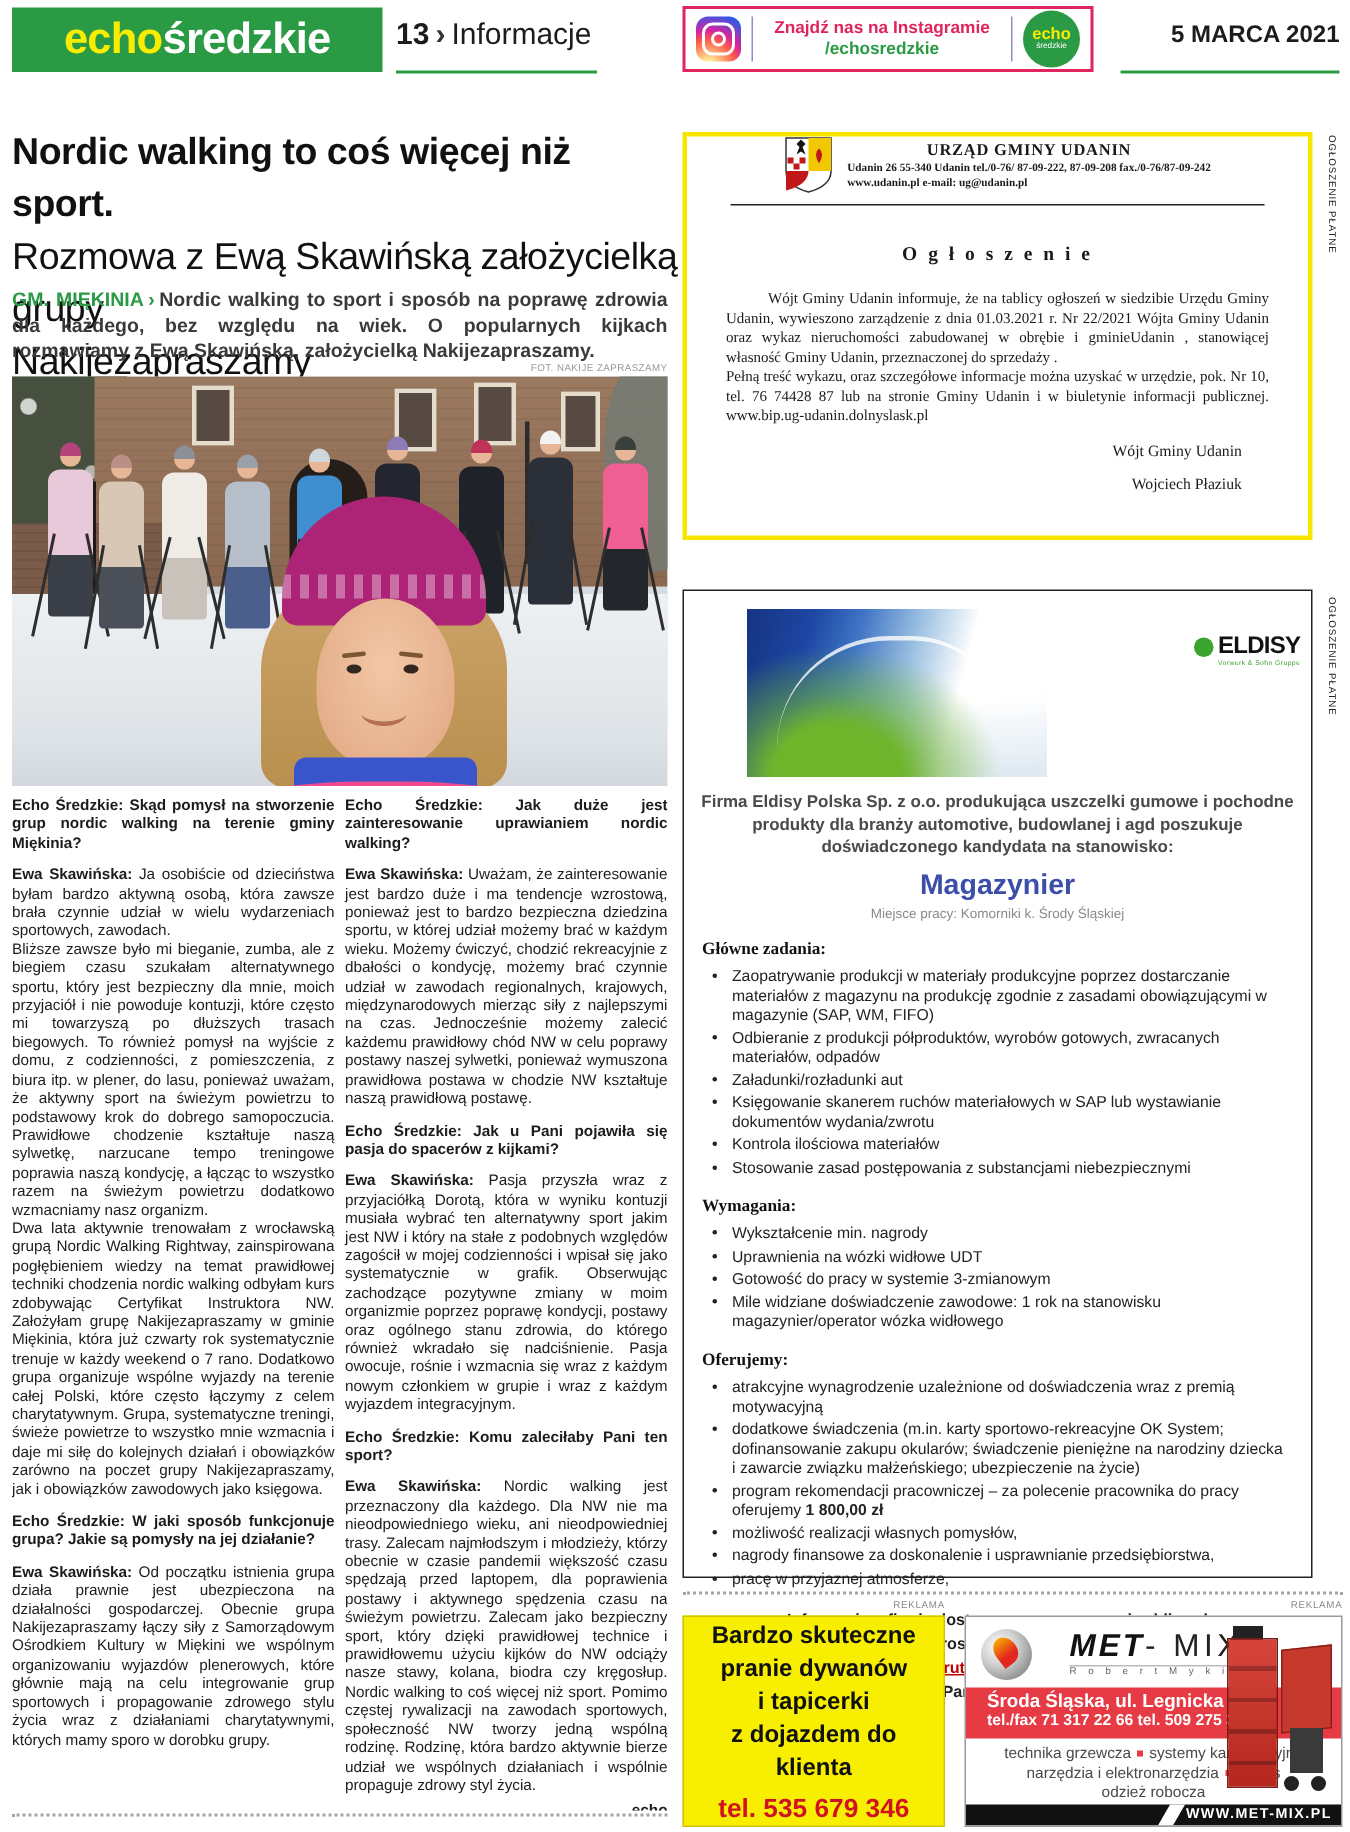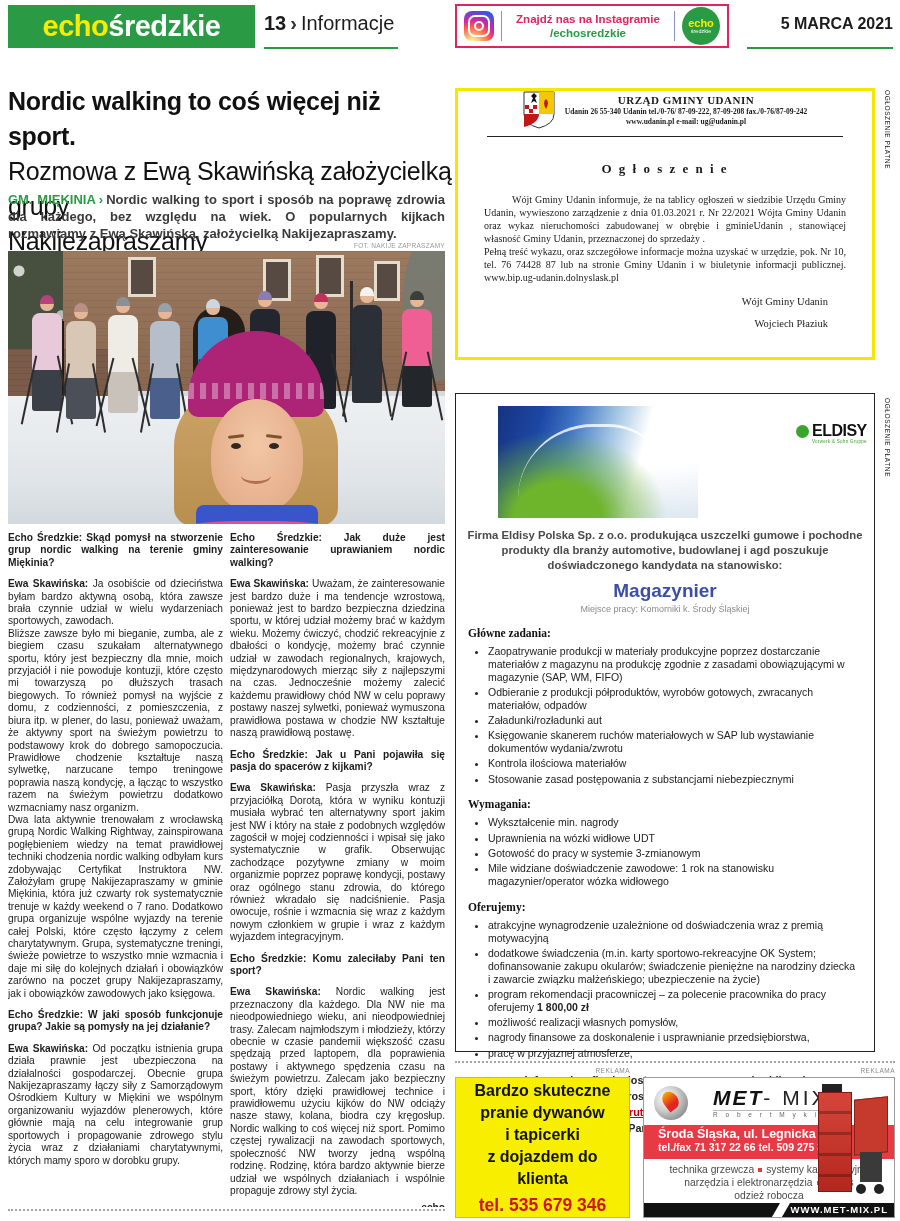--- a/index.html
+++ b/index.html
@@ -73,21 +73,21 @@
   .q.first{margin-top:1px;}
   .a p{margin:0;}
   .sig{text-align:right;font-weight:700;margin-top:5px;}
   .dotline{border-top:2px dotted #a5a5a5;height:0;}
 
   
   .udanin{left:455px;top:88px;width:420px;height:272px;border:3px solid #f6e700;box-sizing:border-box;background:#fff;
           font-family:"Liberation Serif",serif;color:#1a1a1a;}
   .ud-head{margin-top:0;display:flex;justify-content:center;align-items:center;gap:10px;}
   .ud-name{font-size:11px;font-weight:700;letter-spacing:.5px;text-align:center;}
-  .ud-small{font-size:7.5px;font-weight:700;text-align:center;margin-top:1px;}
+  .ud-small{font-size:7.5px;font-weight:700;margin-top:1px;}
   .ud-rule{width:86%;margin:7px auto 0;border-top:1.5px solid #222;}
   .ud-title{text-align:center;margin-top:24px;font-weight:700;font-size:13px;letter-spacing:2px;}
   .ud-body{margin:16px 26px 0;font-size:10px;line-height:13px;text-align:justify;}
   .ud-body .ind{text-indent:28px;}
   .ud-sign{text-align:right;margin:12px 44px 0;font-size:10.5px;}
   .ud-sign div{margin-top:11px;}
 
   .vlabel{writing-mode:vertical-rl;font-size:6.5px;letter-spacing:.6px;color:#222;}
 
   

